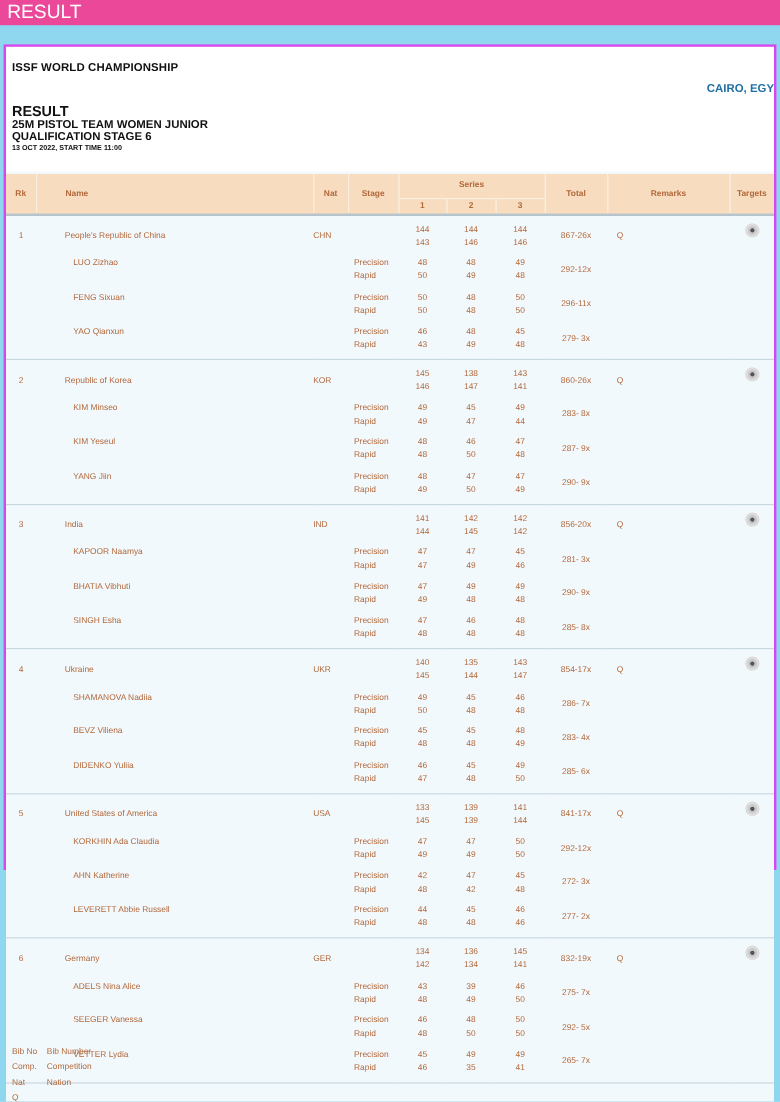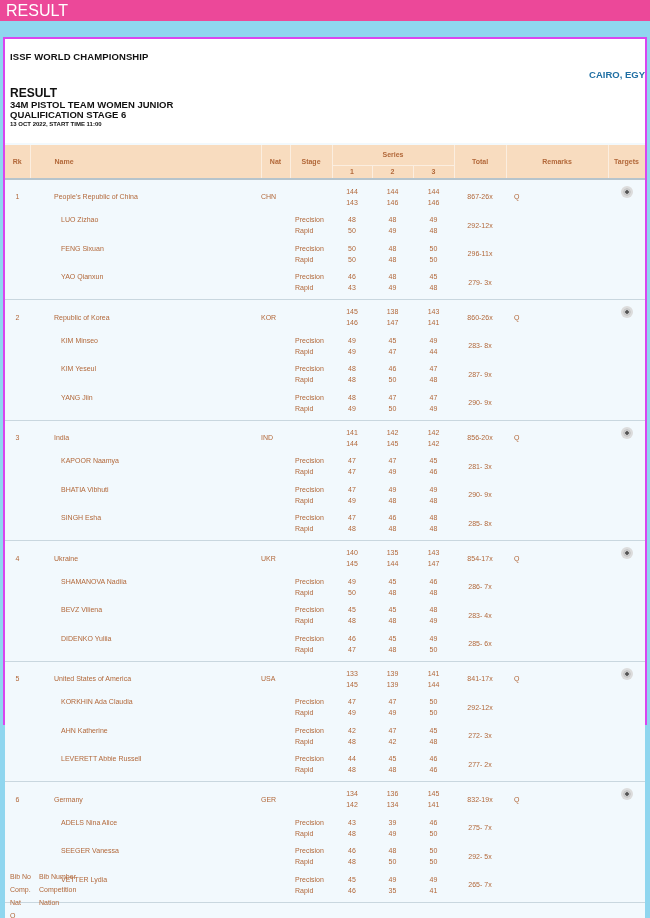--- a/index.html
+++ b/index.html
@@ -66,21 +66,21 @@
 <div class="topbar">
   <span>RESULT</span>
 </div>
 
 <div class="frame">
   <div class="page">
     <div class="head">
       <div class="champ">ISSF WORLD CHAMPIONSHIP</div>
       <div class="city">CAIRO, EGY</div>
       <div class="results">RESULT</div>
-      <div class="event">34M PISTOL TEAM WOMEN JUNIOR</div>
+      <div class="event">25M PISTOL TEAM WOMEN JUNIOR</div>
       <div class="stage">QUALIFICATION STAGE 6</div>
       <div class="start">13 OCT 2022, START TIME 11:00</div>
     </div>
 
     <table class="results-table">
       <colgroup>
         <col style="width:25px">
           <col style="width:231px">
           <col style="width:29px">
           <col style="width:42px">

